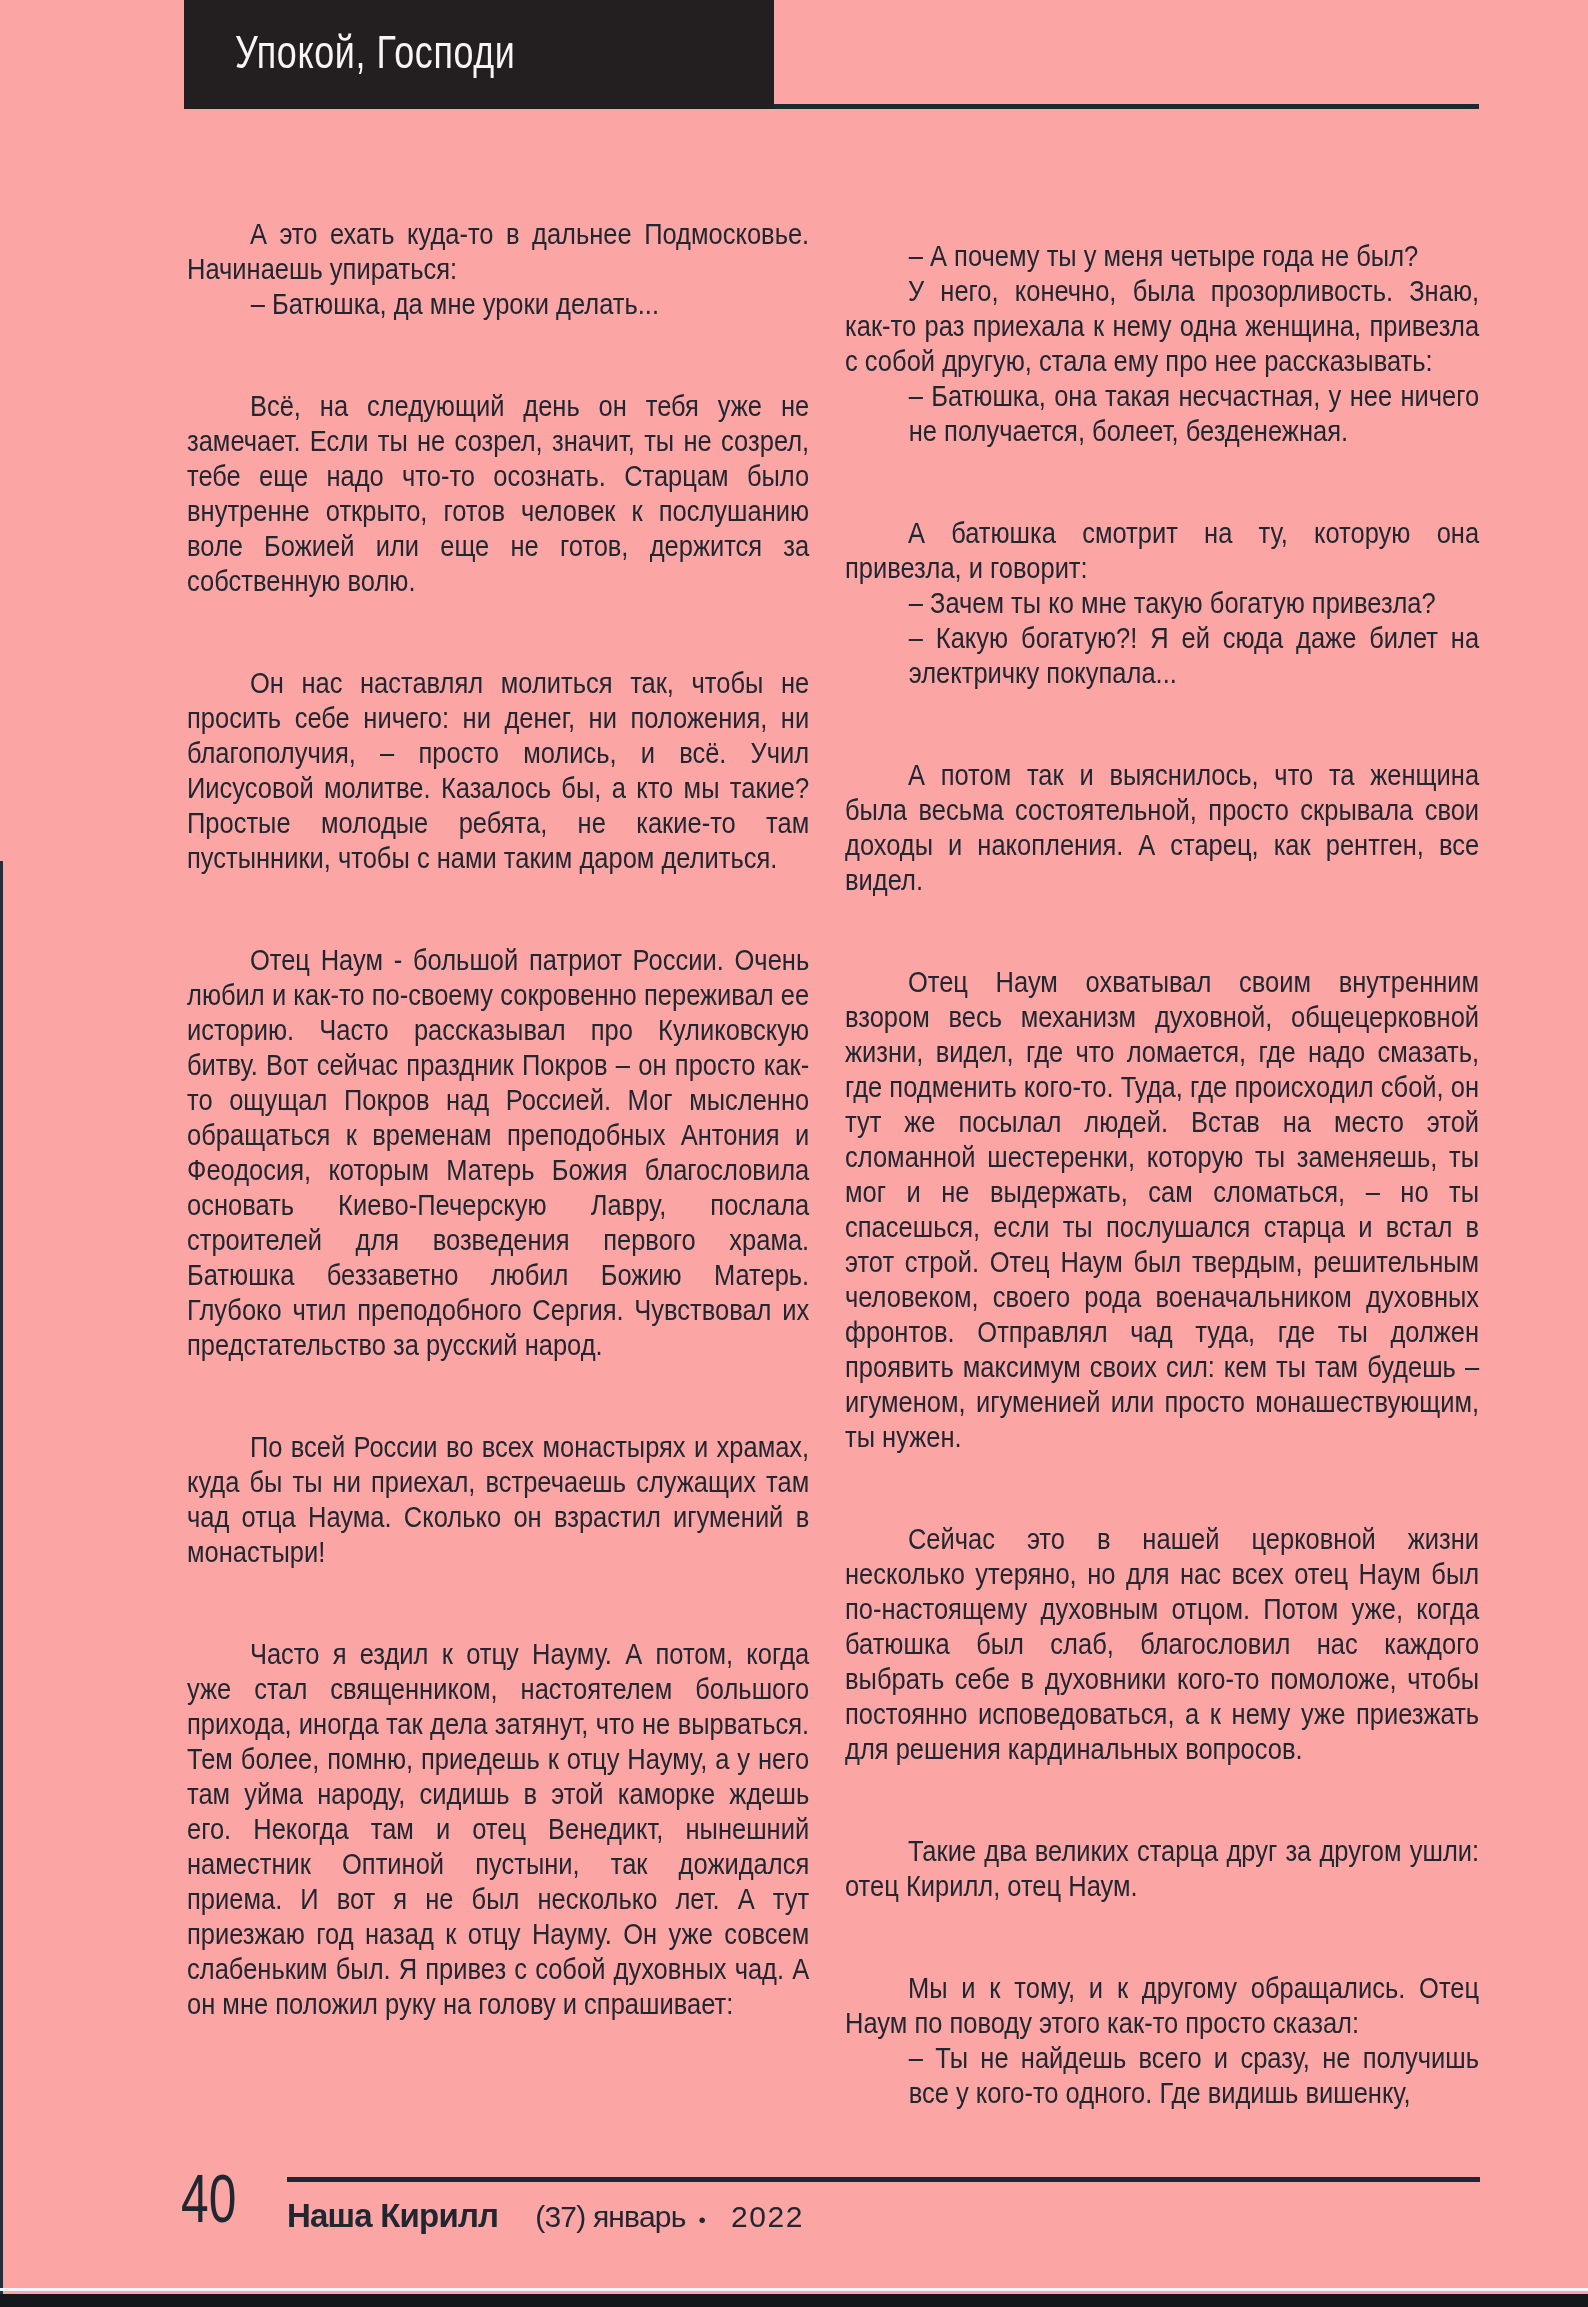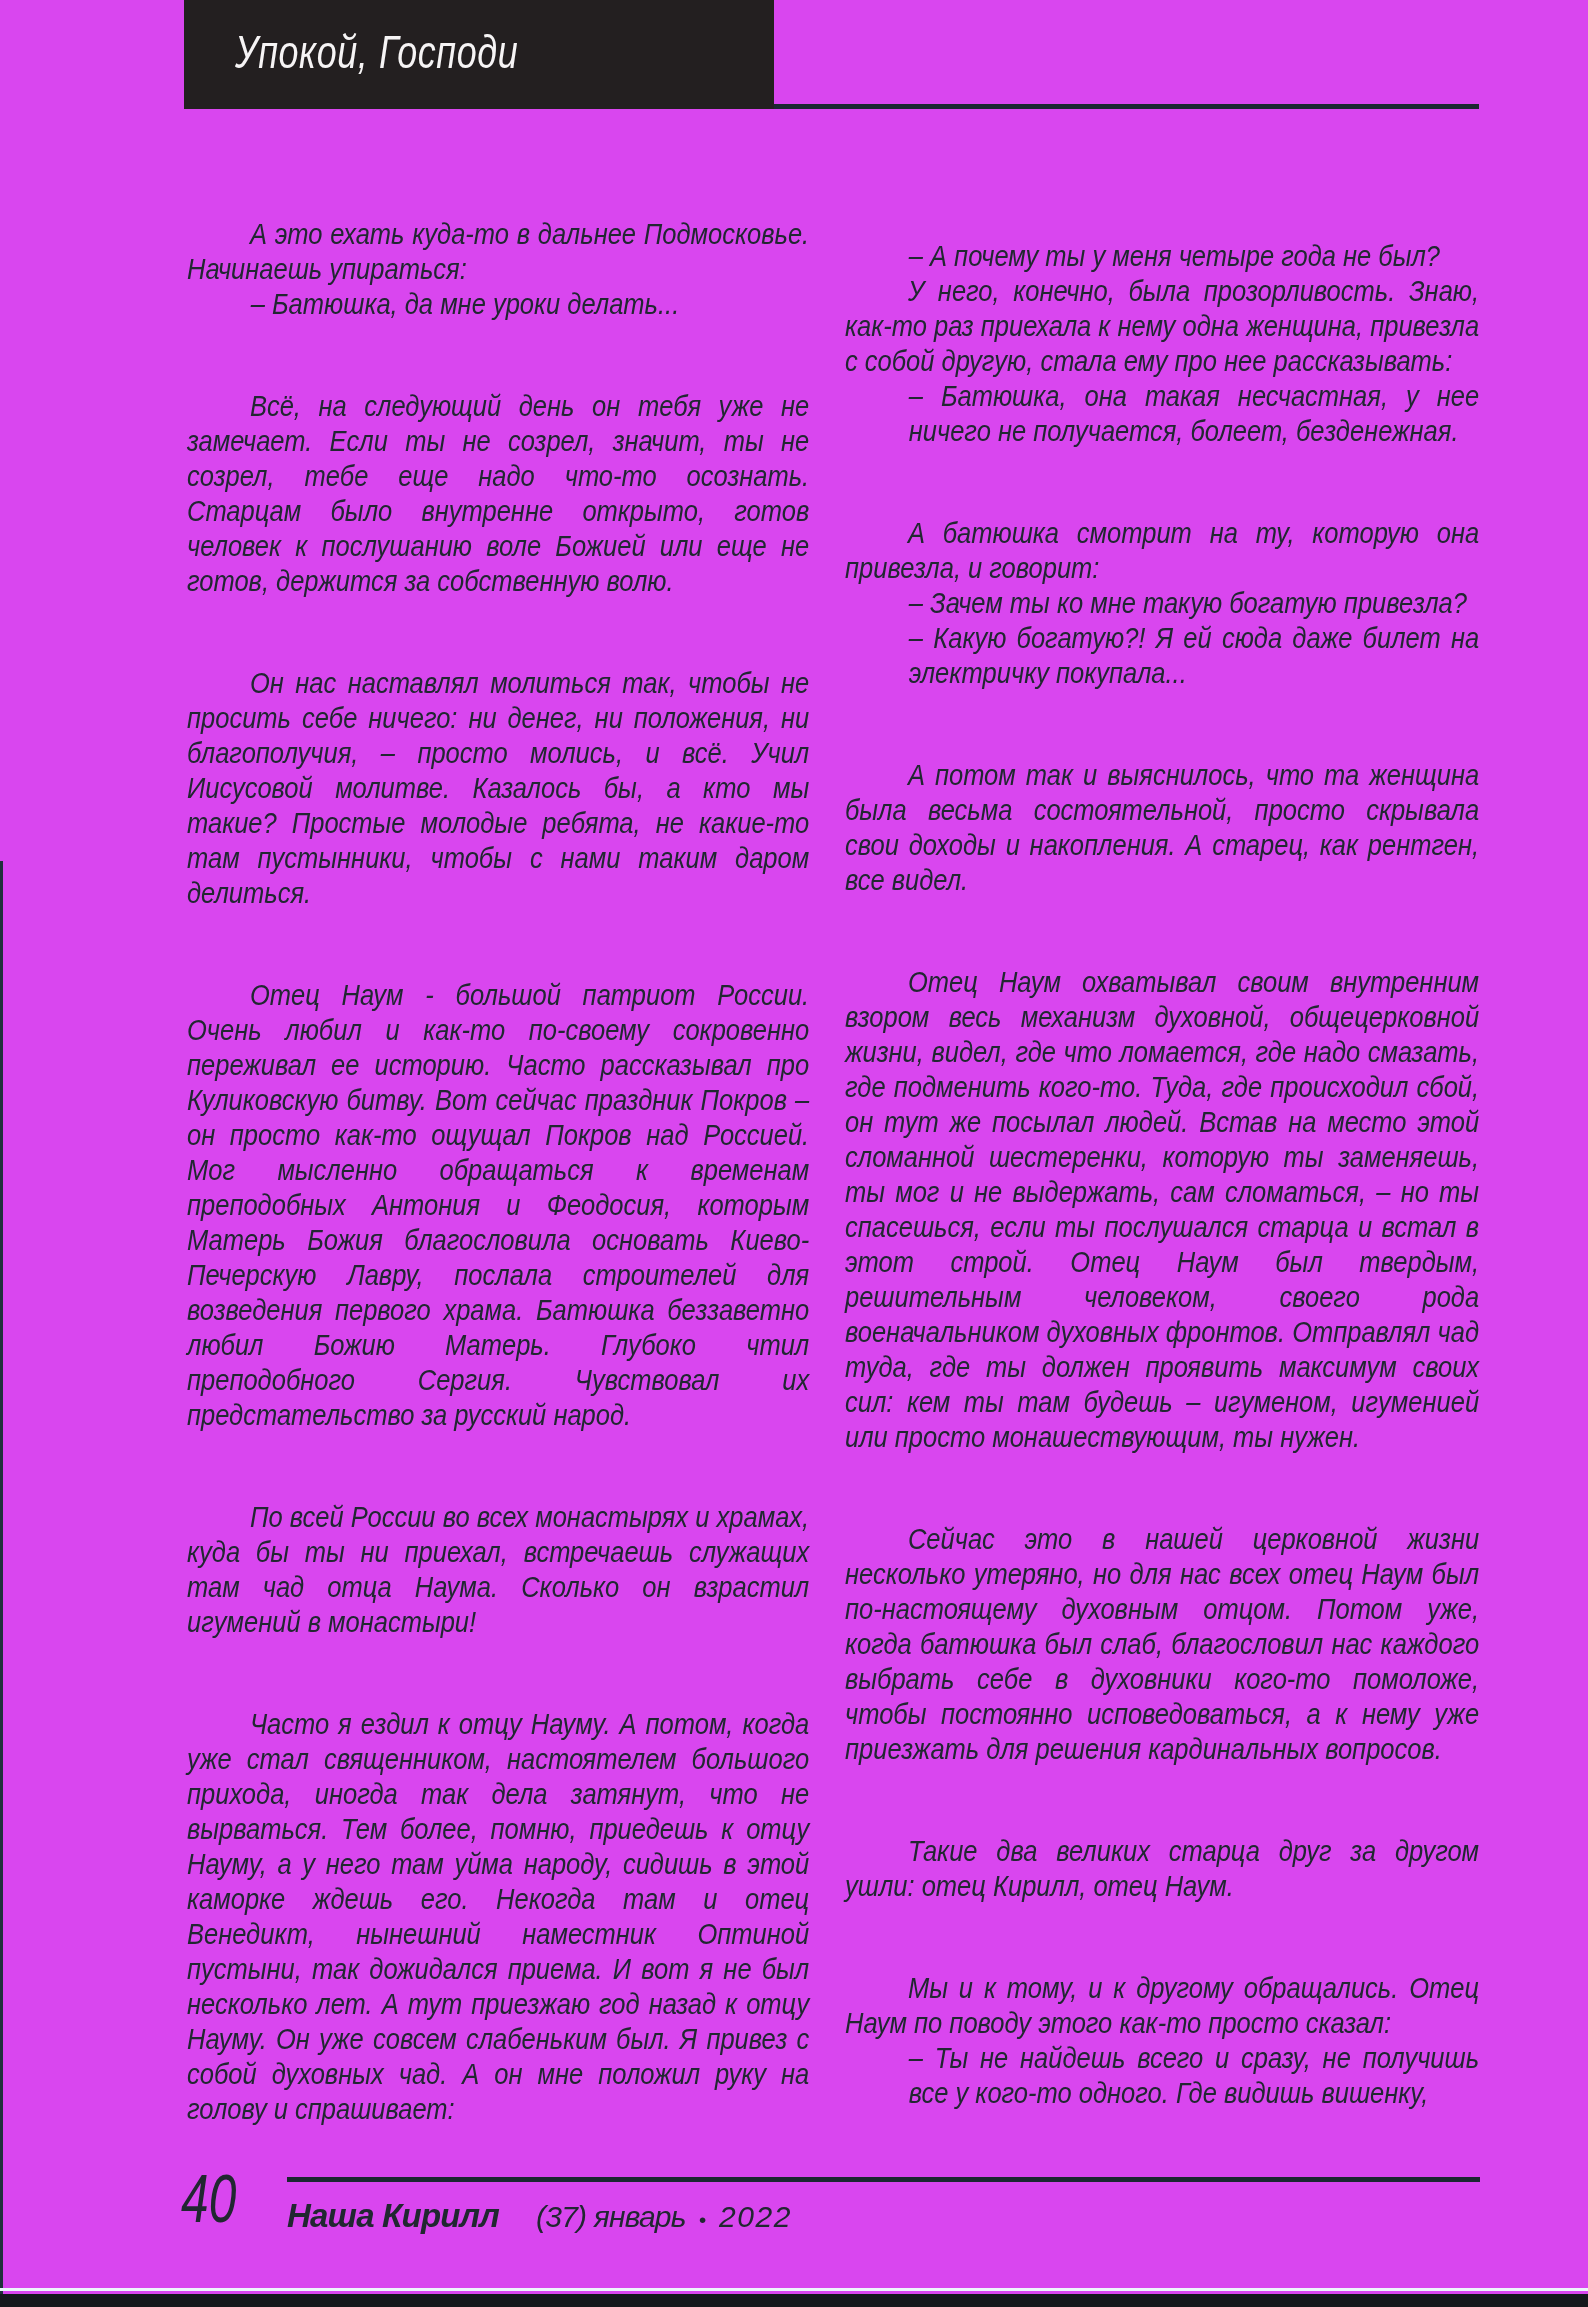--- a/index.html
+++ b/index.html
@@ -1,23 +1,22 @@
 <!DOCTYPE html>
 <html lang="ru" style="font-size:13px"><head>
 <meta charset="utf-8">
 <style>
   html,body { margin:0; padding:0; background:#b9c6cf; }
   .page {
     position:relative;
     width:1589px; height:2307px;
-    background:#d946ef;
+    background:#fca5a5;
     font-family:"Liberation Sans", sans-serif;
     color:#212731;
     overflow:hidden;
-    font-style:italic;
   }
   
   .header-rule {
     position:absolute; left:184px; top:104px;
     width:1295px; height:4.8px; background:#1b2731;
   }
   .header-box {
     position:absolute; left:184px; top:0;
     width:590px; height:109px; background:#231f20;
   }
@@ -57,21 +56,21 @@
     color:#212731;
   }
   .footer-text {
     position:absolute; left:287px; top:2197px;
     display:flex; align-items:baseline;
     white-space:nowrap;
   }
   .mag-name { font-size:33px; font-weight:bold; letter-spacing:-0.8px; }
   .issue { font-size:30px; font-weight:400; margin-left:37px; letter-spacing:-0.8px; }
   .dot { font-size:21px; margin-left:13px; }
-  .year { font-size:30px; font-weight:400; margin-left:13px; letter-spacing:1.6px; }
+  .year { font-size:30px; font-weight:400; margin-left:25px; letter-spacing:1.6px; }
   
   .edge-highlight {
     position:absolute; left:0; top:2288px;
     width:1589px; height:3.2px; background:#edf6fc;
   }
   .bottom-bar {
     position:absolute; left:0; top:2294px;
     width:1589px; height:13px; background:#14181c;
   }
   .left-edge-line {

